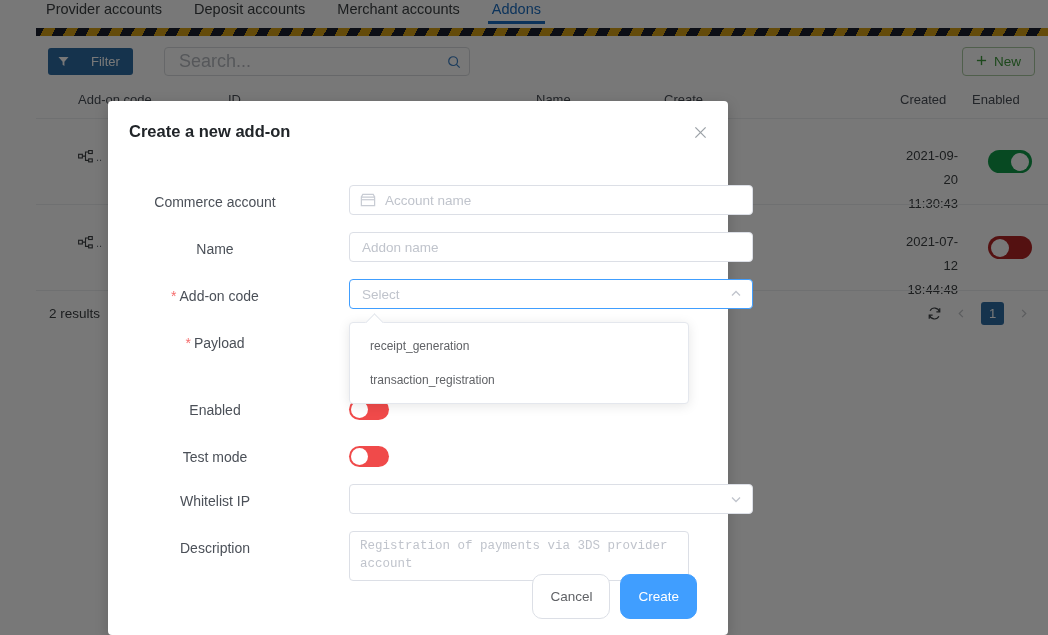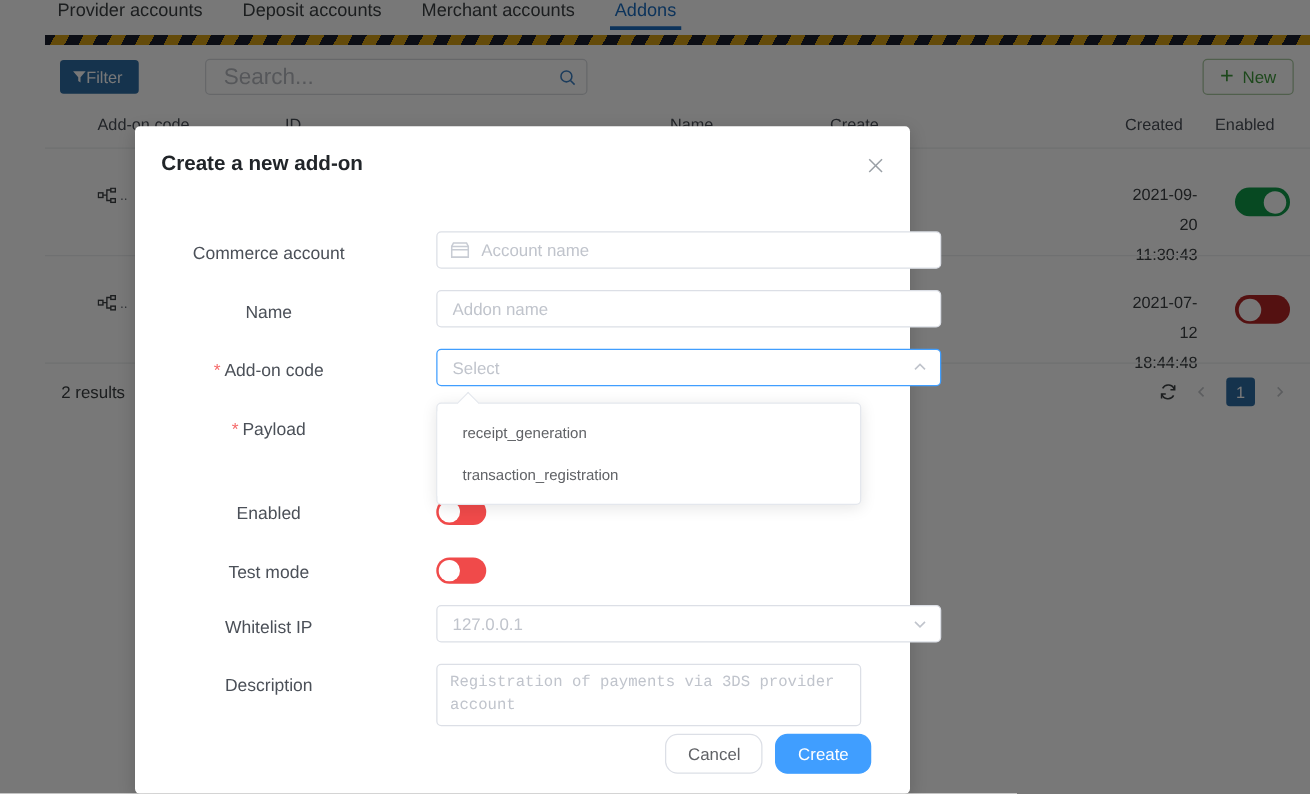--- a/index.html
+++ b/index.html
@@ -81,21 +81,21 @@
     height: 27px;
     padding: 0 13px 0 10px;
     background: #2e6da4;
     color: #ffffff;
     border: none;
     border-radius: 3px;
     font-size: 13px;
     font-family: "Liberation Sans", sans-serif;
     display: flex;
     align-items: center;
-    gap: 0;
+    gap: 22px;
     cursor: pointer;
   }
   .filter-btn svg { display: block; }
 
   .search-box {
     position: absolute;
     left: 128px; top: 5px;
     width: 306px; height: 29px;
     border: 1px solid #d9dce0;
     border-radius: 4px;
@@ -372,21 +372,21 @@
   }
   .ta::placeholder { color: #c0c4cc; }
 
   .modal-actions {
     position: absolute;
     right: 31px; bottom: 16px;
     display: flex;
     gap: 10px;
   }
   .btn {
-    height: 32px;
+    height: 45px;
     padding: 0 17px;
     border-radius: 10px;
     font-size: 13.5px;
     font-family: "Liberation Sans", sans-serif;
     cursor: pointer;
   }
   .btn-cancel {
     background: #ffffff;
     border: 1px solid #dcdfe6;
     color: #606266;
@@ -613,21 +613,20 @@
         <div class="toggle">
           <span class="tk"></span>
         </div>
       </div>
     </div>
 
     <div class="form-row" style="top:383px">
       <div class="f-label">Whitelist IP</div>
       <div class="f-ctrl">
         <div class="inp">
-          <input value="" placeholder="127.0.0.1" style="">
           <span class="caret">
             <svg width="12" height="12" viewBox="0 0 12 12" fill="none" stroke="currentColor" stroke-width="1.3">
               <path d="M2 4.5L6 8.5l4-4"></path>
               </svg>
           </span>
         </div>
       </div>
     </div>
 
     <div class="form-row" style="top:430px; height:58px">

